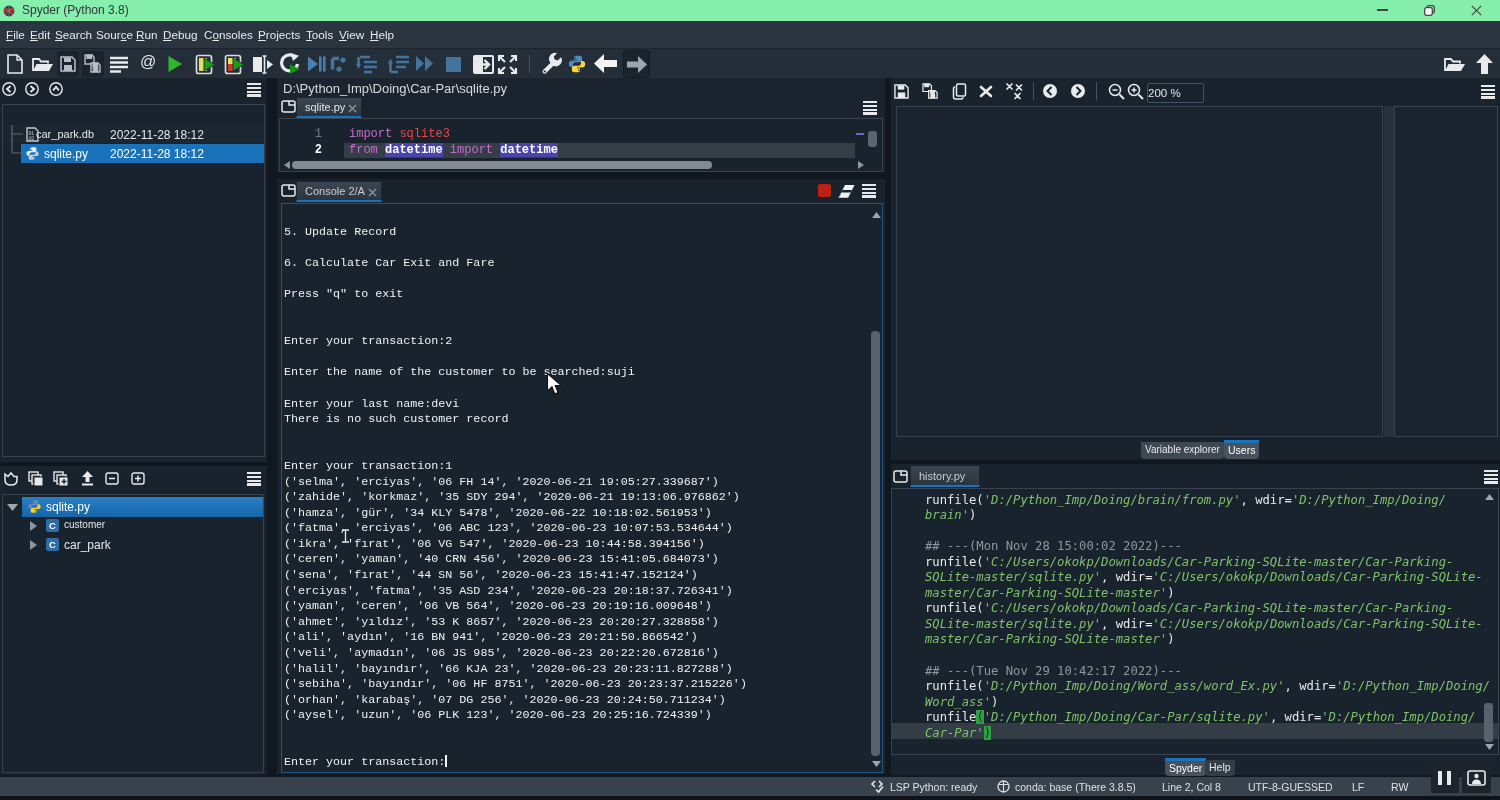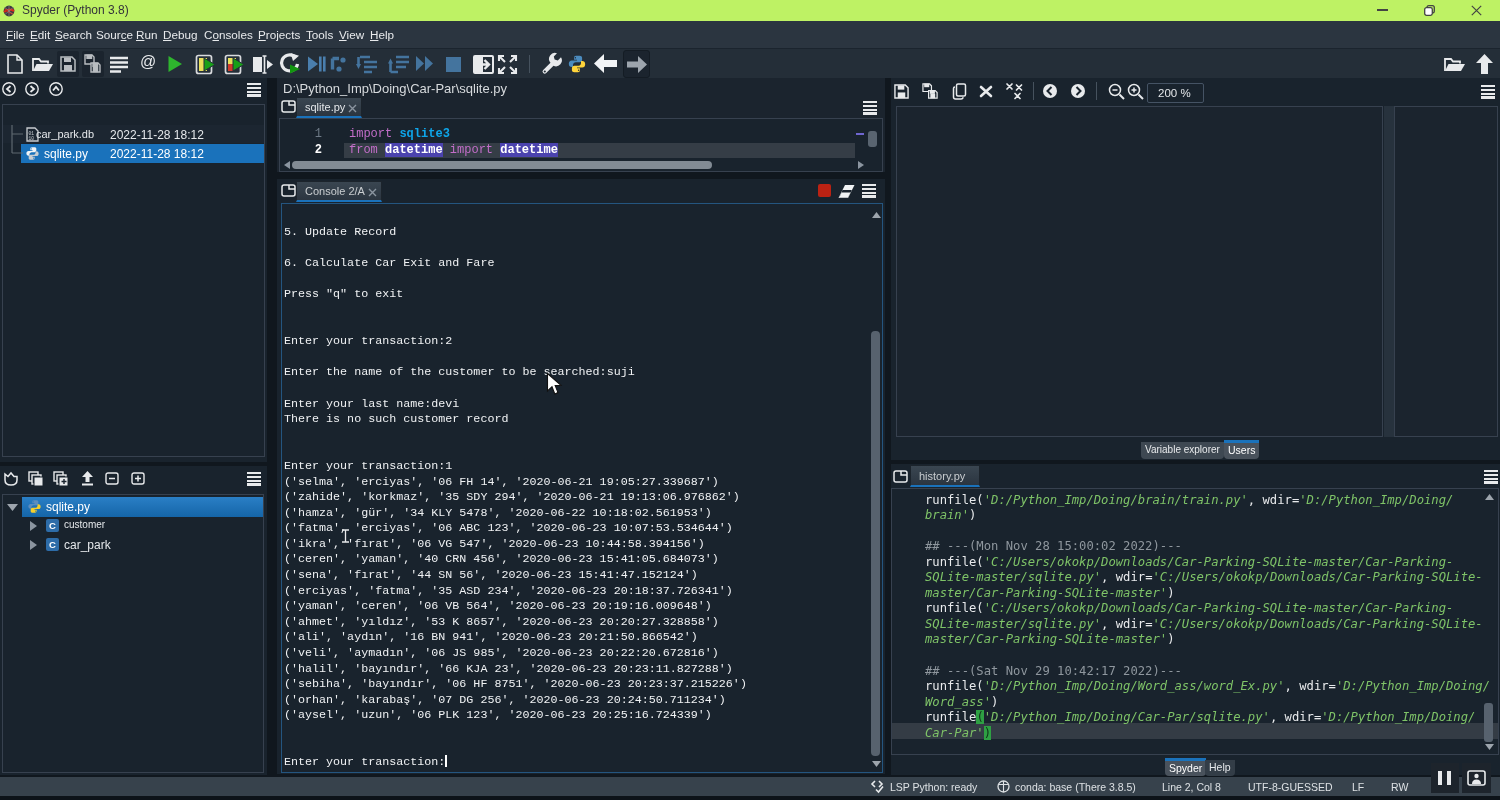--- a/index.html
+++ b/index.html
@@ -11,21 +11,21 @@
 .hamb i{display:block;height:2.2px;background:#E8EAEC;margin-bottom:1.6px}
 .tab{position:absolute;background:linear-gradient(#3A4651,#2B3540);border:1px solid #1c242c;border-bottom:2px solid #1A72BB;color:#E4E7EA;font-size:11px}
 svg{position:absolute;overflow:visible}
 .kw{color:#C36EC9}
 .st{color:#7FC468;font-style:italic}
 .cm{color:#8F979E}
 .wh{color:#E8EAEC}
 </style></head>
 <body>
 
-<div class="abs" id="titlebar" style="left:0;top:0;width:1500px;height:21px;background:#bef264">
+<div class="abs" id="titlebar" style="left:0;top:0;width:1500px;height:21px;background:#86efac">
   <svg style="left:3px;top:5px" width="12" height="12" viewBox="0 0 12 12">
     <circle cx="6" cy="6" r="5.4" fill="#3a3a42"></circle>
     <path d="M1 7 Q6 3 11 6" stroke="#d92b1c" stroke-width="2.2" fill="none"></path>
     <path d="M2 4 Q6 8 10 9" stroke="#c0281a" stroke-width="1.4" fill="none"></path>
     <path d="M6 1 L6 11 M2 2.5 L10 9.5 M10 2.5 L2 9.5" stroke="#888" stroke-width=".7"></path>
   </svg>
   <div class="abs" style="left:22px;top:3px;font-size:12px;color:#33333B">Spyder (Python 3.8)</div>
   <div class="abs" style="left:1377px;top:9px;width:11px;height:1.5px;background:#444"></div>
   <svg style="left:1424px;top:5px" width="11" height="11" viewBox="0 0 11 11">
     <rect x="0.7" y="2.7" width="7.6" height="7.6" rx="1.8" fill="#fff" stroke="#444" stroke-width="1.3"></rect>
@@ -285,21 +285,21 @@
   <div class="hamb" style="left:586px;top:23px;width:14px">
       <i></i>
       <i></i>
       <i></i>
       <i style="margin:0"></i>
     </div>
   <div class="bx mono" style="left:2px;top:40px;width:604px;height:54px;font-size:12px">
     <div class="abs" style="left:64px;top:23.6px;width:511px;height:15.6px;background:#353D46"></div>
     <div class="abs" style="left:30px;top:8px;width:12px;text-align:right;color:#6E7A87">1</div>
     <div class="abs" style="left:28px;top:23.6px;width:14px;text-align:right;color:#FFF;font-weight:bold">2</div>
-    <div class="abs" style="left:69px;top:8px;white-space:pre"><span class="kw">import</span> <span style="color:#0ea5e9;font-weight:700">sqlite3</span></div>
+    <div class="abs" style="left:69px;top:8px;white-space:pre"><span class="kw">import</span> <span style="color:#ef4444;font-weight:400">sqlite3</span></div>
     <div class="abs" style="left:69px;top:23.6px;white-space:pre"><span class="kw">from</span> <span style="color:#fff;font-weight:600;background:#4B43AE">datetime</span> <span class="kw">import</span> <span style="color:#fff;font-weight:600;background:#4B43AE">datetime</span></div>
     <div class="abs" style="left:576px;top:14px;width:8px;height:2px;background:#6F66D0"></div>
     <div class="abs" style="left:588px;top:12px;width:9px;height:16px;background:#596470;border-radius:3px"></div>
     <svg style="left:4px;top:42px" width="6" height="8" viewBox="0 0 6 8">
         <path d="M6 0 L0 4 L6 8 Z" fill="#8B95A0"></path>
       </svg>
     <svg style="left:578px;top:42px" width="6" height="8" viewBox="0 0 6 8">
         <path d="M0 0 L6 4 L0 8 Z" fill="#8B95A0"></path>
       </svg>
     <div class="abs" style="left:12px;top:42px;width:420px;height:8px;background:#828B94;border-radius:4px"></div>
@@ -424,21 +424,21 @@
   <svg style="left:217px;top:5px" width="17" height="17" viewBox="0 0 17 17">
     <circle cx="7" cy="7" r="5.5" fill="none" stroke="#E8EAEC" stroke-width="1.5"></circle>
       <path d="M11.5 11.5 L16 16" stroke="#E8EAEC" stroke-width="2"></path>
       <path d="M4.5 7 L9.5 7" stroke="#E8EAEC" stroke-width="1.5"></path>
   </svg>
   <svg style="left:236px;top:5px" width="17" height="17" viewBox="0 0 17 17">
     <circle cx="7" cy="7" r="5.5" fill="none" stroke="#E8EAEC" stroke-width="1.5"></circle>
       <path d="M11.5 11.5 L16 16" stroke="#E8EAEC" stroke-width="2"></path>
       <path d="M4.5 7 L9.5 7 M7 4.5 L7 9.5" stroke="#E8EAEC" stroke-width="1.5"></path>
   </svg>
-  <div class="abs" style="left:256px;top:5px;width:57px;height:20px;border:1px solid #455364;border-radius:2px;color:#E4E7EA;font-size:11.5px;line-height:18px;padding-left:10px">200 %</div>
+  <div class="abs" style="left:256px;top:5px;width:57px;height:20px;border:1px solid #455364;border-radius:2px;color:#E4E7EA;font-size:11.5px;line-height:18px;">200 %</div>
   <div class="hamb" style="left:590px;top:7px;width:14px">
       <i></i>
       <i></i>
       <i></i>
       <i style="margin:0"></i>
     </div>
   <div class="bx" style="left:5px;top:28px;width:487px;height:331px;background:#1B242E"></div>
   <div class="abs" style="left:493px;top:28px;width:10px;height:331px;background:#27323D"></div>
   <div class="bx" style="left:503px;top:28px;width:104px;height:331px;background:#1B242E"></div>
   <div class="abs" style="left:250px;top:364px;height:17px;background:#3E4852;border-radius:0 0 4px 4px;color:#E8EAEC;font-size:10px;padding:2px 4px 0">Variable explorer</div>
@@ -454,32 +454,32 @@
     <span style="position:absolute;left:8px;top:4px;color:#C9CDD0">history.py</span>
   </div>
   <div class="hamb" style="left:593px;top:6px;width:14px">
       <i></i>
       <i></i>
       <i></i>
       <i style="margin:0"></i>
     </div>
   <div class="bx mono" style="left:0;top:24px;width:608px;height:267px;font-size:12.2px">
     <div class="abs" style="left:0;top:234px;width:606px;height:16px;background:#343C45"></div>
-    <pre style="position:absolute;left:33px;top:3.5px;line-height:15.55px;color:#E8EAEC"><span class="wh">runfile(</span><span class="st">'D:/Python_Imp/Doing/brain/train.py'</span><span class="wh">, wdir=</span><span class="st">'D:/Python_Imp/Doing/</span>
+    <pre style="position:absolute;left:33px;top:3.5px;line-height:15.55px;color:#E8EAEC"><span class="wh">runfile(</span><span class="st">'D:/Python_Imp/Doing/brain/from.py'</span><span class="wh">, wdir=</span><span class="st">'D:/Python_Imp/Doing/</span>
 <span class="st">brain'</span><span class="wh">)</span>
 
 <span class="cm">## ---(Mon Nov 28 15:00:02 2022)---</span>
 <span class="wh">runfile(</span><span class="st">'C:/Users/okokp/Downloads/Car-Parking-SQLite-master/Car-Parking-</span>
 <span class="st">SQLite-master/sqlite.py'</span><span class="wh">, wdir=</span><span class="st">'C:/Users/okokp/Downloads/Car-Parking-SQLite-</span>
 <span class="st">master/Car-Parking-SQLite-master'</span><span class="wh">)</span>
 <span class="wh">runfile(</span><span class="st">'C:/Users/okokp/Downloads/Car-Parking-SQLite-master/Car-Parking-</span>
 <span class="st">SQLite-master/sqlite.py'</span><span class="wh">, wdir=</span><span class="st">'C:/Users/okokp/Downloads/Car-Parking-SQLite-</span>
 <span class="st">master/Car-Parking-SQLite-master'</span><span class="wh">)</span>
 
-<span class="cm">## ---(Sat Nov 29 10:42:17 2022)---</span>
+<span class="cm">## ---(Tue Nov 29 10:42:17 2022)---</span>
 <span class="wh">runfile(</span><span class="st">'D:/Python_Imp/Doing/Word_ass/word_Ex.py'</span><span class="wh">, wdir=</span><span class="st">'D:/Python_Imp/Doing/</span>
 <span class="st">Word_ass'</span><span class="wh">)</span>
 <span class="wh">runfile</span><span style="background:#2EA043;color:#10321A">(</span><span class="st">'D:/Python_Imp/Doing/Car-Par/sqlite.py'</span><span class="wh">, wdir=</span><span class="st">'D:/Python_Imp/Doing/</span>
 <span class="st">Car-Par'</span><span style="background:#2EA043;color:#10321A">)</span></pre>
     <svg style="left:593px;top:5px" width="9" height="6" viewBox="0 0 9 6">
         <path d="M0 6 L9 6 L4.5 0 Z" fill="#9DA5AD"></path>
       </svg>
     <div class="abs" style="left:592px;top:214px;width:9px;height:39px;background:#57626E;border-radius:3px"></div>
     <svg style="left:593px;top:255px" width="9" height="6" viewBox="0 0 9 6">
         <path d="M0 0 L9 0 L4.5 6 Z" fill="#9DA5AD"></path>

